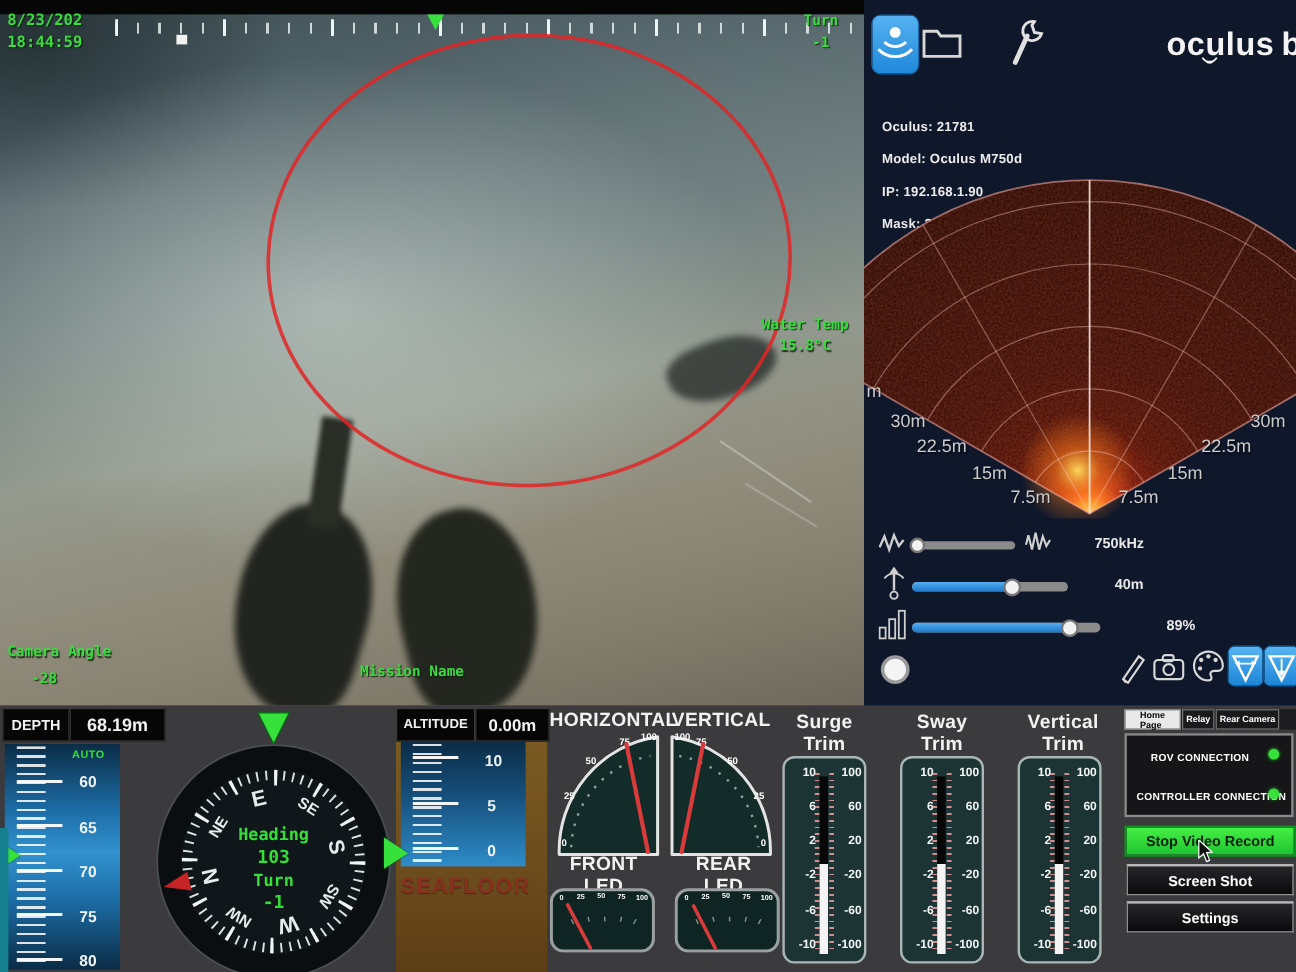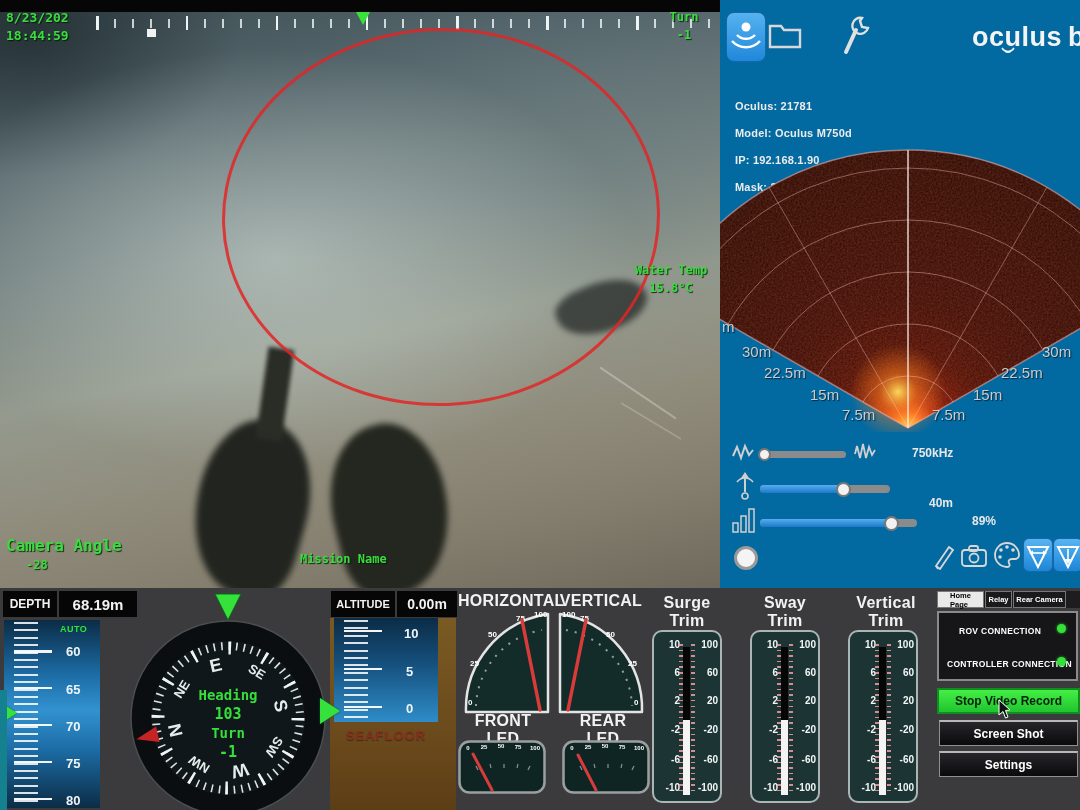--- a/index.html
+++ b/index.html
@@ -16,21 +16,21 @@
   .hud{position:absolute;font-family:"DejaVu Sans Mono",monospace;font-weight:bold;color:#3bdc3f;
        text-shadow:1px 1px 1px rgba(0,25,0,.85);font-size:13px;white-space:nowrap;}
   .blob{position:absolute;filter:blur(3px);}
   #red-ellipse{position:absolute;left:222px;top:28px;width:432px;height:372px;border:3px solid rgba(226,38,38,.85);
        border-radius:50%;transform:rotate(-2deg);}
   .tapeticks-minor{position:absolute;left:96px;top:19px;width:624px;height:9px;
        background:repeating-linear-gradient(90deg,rgba(238,246,246,.8) 0 2px,transparent 2px 18px);}
   .tapeticks-major{position:absolute;left:96px;top:16px;width:624px;height:14px;
        background:repeating-linear-gradient(90deg,rgba(242,250,250,.95) 0 2.5px,transparent 2.5px 90px);}
   
-  #sonar{position:absolute;left:720px;top:0;width:360px;height:588px;overflow:hidden;background:#0369a1;}
+  #sonar{position:absolute;left:720px;top:0;width:360px;height:588px;overflow:hidden;background:#0f172a;}
   .soninfo{position:absolute;left:15px;color:#ececec;font-size:11px;font-weight:bold;letter-spacing:.2px;}
   .rlabel{position:absolute;color:#cbcbcb;font-size:15px;text-shadow:1px 1px 1px rgba(0,0,0,.6);}
   .track{position:absolute;height:7px;border-radius:4px;background:#8b8b8b;}
   .fill{position:absolute;height:7px;border-radius:4px;background:linear-gradient(#55aef0,#1d78c8);}
   .thumb{position:absolute;width:13px;height:13px;border-radius:50%;background:#f2f2f2;border:2px solid #777;box-sizing:border-box;}
   .slab{position:absolute;color:#e8e8e8;font-size:12px;font-weight:bold;margin-left:32px;}
   .bluebtn{position:absolute;width:28px;height:32px;border-radius:6px;background:linear-gradient(#58b4f2,#1d86d8);border:1px solid #1668a8;}
   
   #bottom{position:absolute;left:0;top:588px;width:1080px;height:222px;background:#3b3b3d;}
   .hdrbox{position:absolute;background:#060606;border:1px solid #3a3a3a;color:#f2f2f2;font-weight:bold;
@@ -74,21 +74,21 @@
     <div class="abs" style="left:147px;top:29px;width:9px;height:8px;background:#f2f2f2;"></div>
 
     <div id="red-ellipse"></div>
 
     <div class="hud" style="left:6px;top:10px;">8/23/202</div>
     <div class="hud" style="left:6px;top:28px;">18:44:59</div>
     <div class="hud" style="left:662px;top:10px;width:44px;text-align:center;font-size:12px;">Turn</div>
     <div class="hud" style="left:662px;top:28px;width:44px;text-align:center;font-size:12px;">-1</div>
     <div class="hud" style="left:624px;top:263px;width:94px;text-align:center;font-size:12px;">Water Temp</div>
     <div class="hud" style="left:624px;top:281px;width:94px;text-align:center;font-size:12px;">15.8°C</div>
-    <div class="hud" style="left:6px;top:536px;font-size:16px;">Camera Angle</div>
+    <div class="hud" style="left:6px;top:536px;font-size:12px;">Camera Angle</div>
     <div class="hud" style="left:26px;top:558px;font-size:12px;">-28</div>
     <div class="hud" style="left:300px;top:552px;font-size:12px;">Mission Name</div>
   </div>
 
   <div id="sonar">
 
     <div class="abs" style="left:6px;top:12px;width:38px;height:48px;border-radius:8px;background:linear-gradient(#56b2f0,#1f88da);border:1px solid #1668a8;">
       <svg width="38" height="48" viewBox="0 0 38 48">
         <circle cx="19" cy="14" r="4.5" fill="#fff"></circle>
         <path d="M10,22 a12.5,12.5 0 0 0 18,0" stroke="#fff" stroke-width="2.5" fill="none"></path>
@@ -186,21 +186,21 @@
 
     <svg class="abs" style="left:14px;top:472px;" width="22" height="28" viewBox="0 0 22 28">
       <line x1="11" y1="4" x2="11" y2="20" stroke="#cfcfcf" stroke-width="2"></line>
       <polygon points="11,0 7,6 15,6" fill="#cfcfcf"></polygon>
       <path d="M3,10 a10,10 0 0 1 16,0" stroke="#cfcfcf" stroke-width="1.6" fill="none"></path>
       <circle cx="11" cy="24" r="3" stroke="#cfcfcf" stroke-width="1.6" fill="none"></circle>
     </svg>
     <div class="track" style="left:40px;top:485px;width:130px;height:8px;"></div>
     <div class="fill" style="left:40px;top:485px;width:80px;height:8px;"></div>
     <div class="thumb" style="left:116px;top:482px;width:15px;height:15px;"></div>
-    <div class="slab" style="left:177px;top:496px;">40m</div>
+    <div class="slab" style="left:177px;top:480px;">40m</div>
 
     <svg class="abs" style="left:12px;top:506px;" width="24" height="28" viewBox="0 0 24 28">
       <rect x="1" y="17" width="5" height="9" stroke="#cfcfcf" stroke-width="1.5" fill="none"></rect>
       <rect x="9" y="10" width="5" height="16" stroke="#cfcfcf" stroke-width="1.5" fill="none"></rect>
       <rect x="17" y="3" width="5" height="23" stroke="#cfcfcf" stroke-width="1.5" fill="none"></rect>
     </svg>
     <div class="track" style="left:40px;top:519px;width:157px;height:8px;"></div>
     <div class="fill" style="left:40px;top:519px;width:128px;height:8px;"></div>
     <div class="thumb" style="left:164px;top:516px;width:15px;height:15px;"></div>
     <div class="slab" style="left:220px;top:514px;">89%</div>
@@ -315,21 +315,21 @@
     <div class="hdrbox" style="left:396px;top:2px;width:60px;height:26px;font-size:14px;">
       <span>0.00m</span>
       </div>
     <div class="bluetape" style="left:334px;top:30px;width:104px;height:104px;background:linear-gradient(180deg,#0b2c46 0%,#16517e 45%,#2e8cc8 100%);"></div>
     <div class="vticks-minor" style="left:344px;top:32px;width:24px;height:100px;"></div>
     <div class="vticks-major" style="left:344px;top:42px;width:38px;height:92px;background:repeating-linear-gradient(180deg,rgba(255,255,255,.95) 0 2.5px,transparent 2.5px 38px);"></div>
     <div class="scale-num" style="left:404px;top:38px;">10</div>
     <div class="scale-num" style="left:406px;top:76px;">5</div>
     <div class="scale-num" style="left:406px;top:113px;">0</div>
     <div class="ptr-right" style="left:320px;top:110px;border-top-width:13px;border-bottom-width:13px;border-left-width:20px;"></div>
-    <div class="abs" style="left:334px;top:140px;width:104px;text-align:center;color:#8a3020;font-size:13px;font-weight:bold;letter-spacing:1px;text-shadow:0 1px 1px rgba(0,0,0,.4);">SEAFLOOR</div>
+    <div class="abs" style="left:334px;top:140px;width:104px;text-align:center;color:#8a3020;font-size:18px;font-weight:bold;letter-spacing:1px;text-shadow:0 1px 1px rgba(0,0,0,.4);">SEAFLOOR</div>
 
     <div class="wlab" style="left:458px;top:4px;width:90px;">HORIZONTAL</div>
     <div class="wlab" style="left:558px;top:4px;width:86px;">VERTICAL</div>
 
     <svg class="abs" style="left:456px;top:16px;" width="94" height="114" viewBox="0 0 94 114">
       <path d="M92,108 L10,108 A96,96 0 0 1 92,10 Z" fill="#132c29" stroke="#e4e4e4" stroke-width="2.5" stroke-linejoin="round"></path>
       <path d="M20,102 A80,80 0 0 1 86,26" fill="none" stroke="rgba(255,255,255,.55)" stroke-width="2" stroke-dasharray="2,7"></path>
       <g fill="#fff" font-size="8" font-weight="bold" font-family="Liberation Sans, sans-serif">
         <text x="12" y="101">0</text>
         <text x="14" y="62">25</text>

